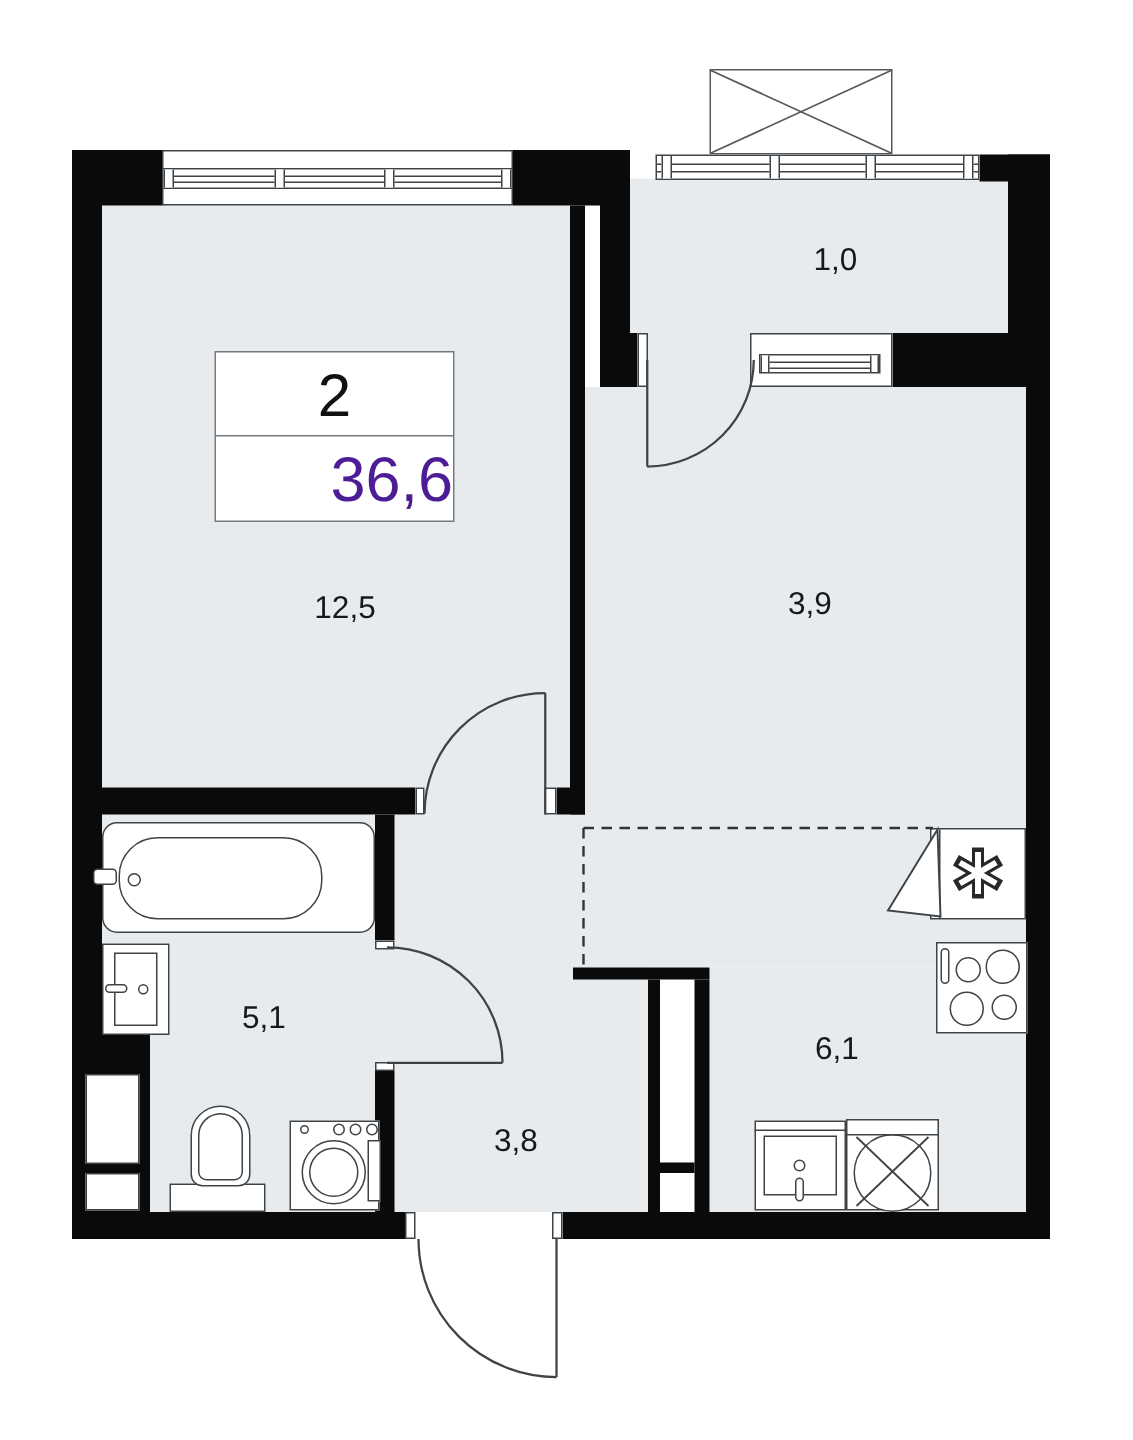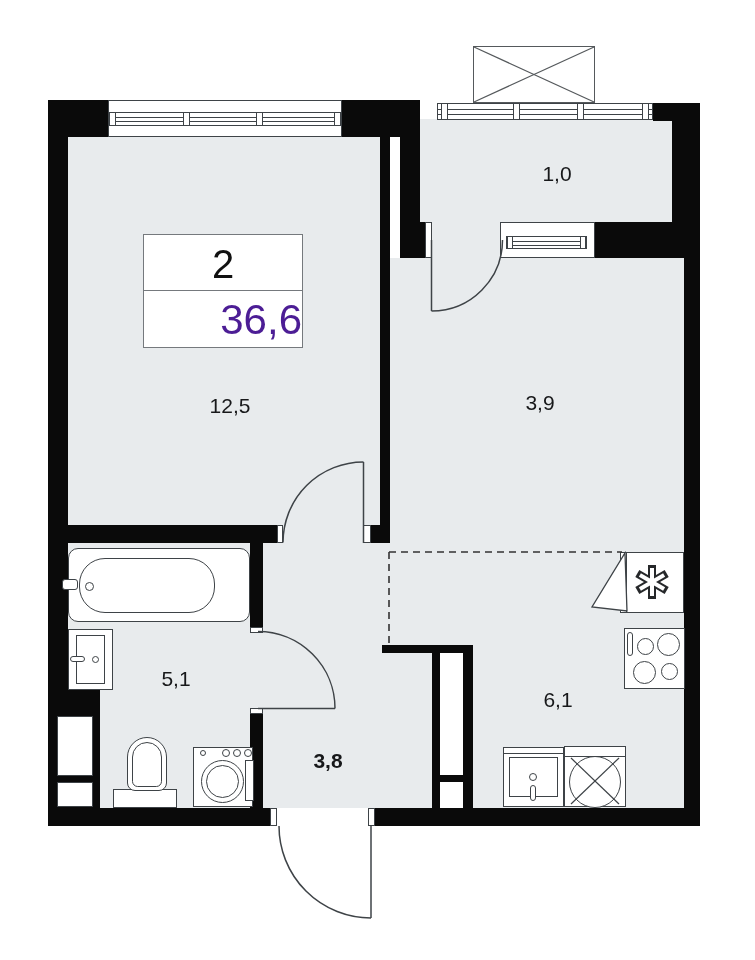--- a/index.html
+++ b/index.html
@@ -194,15 +194,15 @@
       <line x1="571" y1="758" x2="619" y2="804"></line>
       <line x1="619" y1="758" x2="571" y2="804"></line>
     </g>
   </svg>
 
   <div class="lbl z5" style="left:180px;top:394px;width:100px;">12,5</div>
   <div class="lbl z5" style="left:490px;top:391px;width:100px;">3,9</div>
   <div class="lbl z5" style="left:507px;top:162px;width:100px;">1,0</div>
   <div class="lbl z5" style="left:126px;top:667px;width:100px;">5,1</div>
   <div class="lbl z5" style="left:508px;top:659px;width:100px;margin-top:29px;">6,1</div>
-  <div class="lbl z5" style="left:278px;top:749px;width:100px;font-weight:bold;">3,8</div>
+  <div class="lbl z5" style="left:294px;top:749px;width:100px;">3,8</div>
 
 </div>
 
 </body></html>

